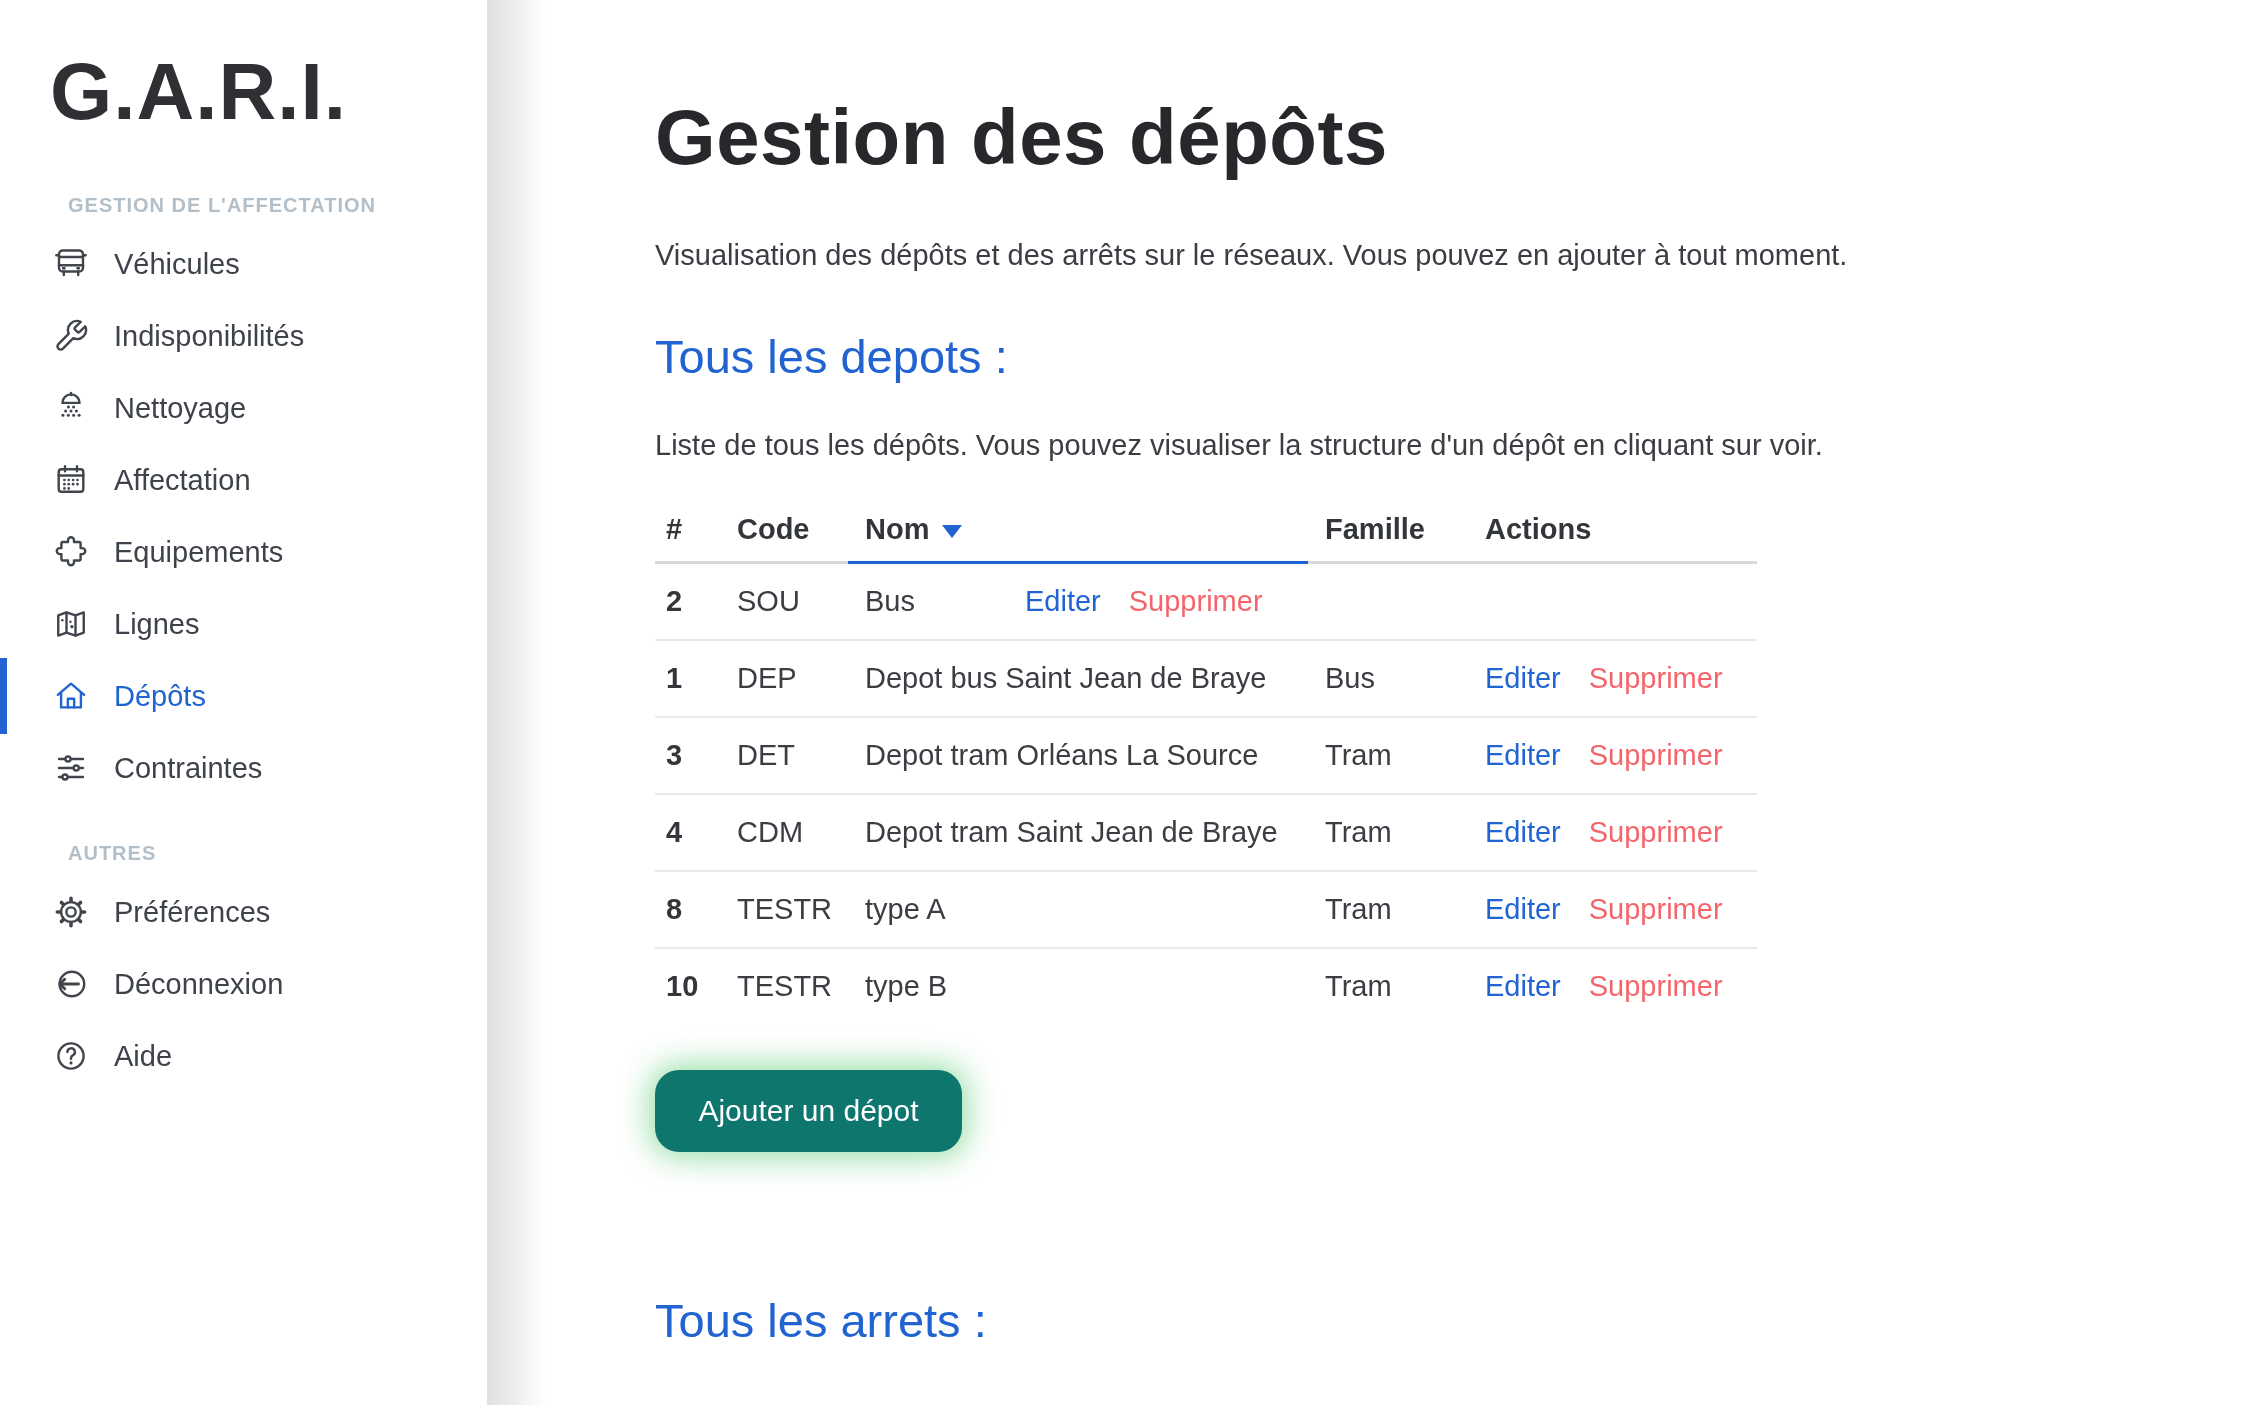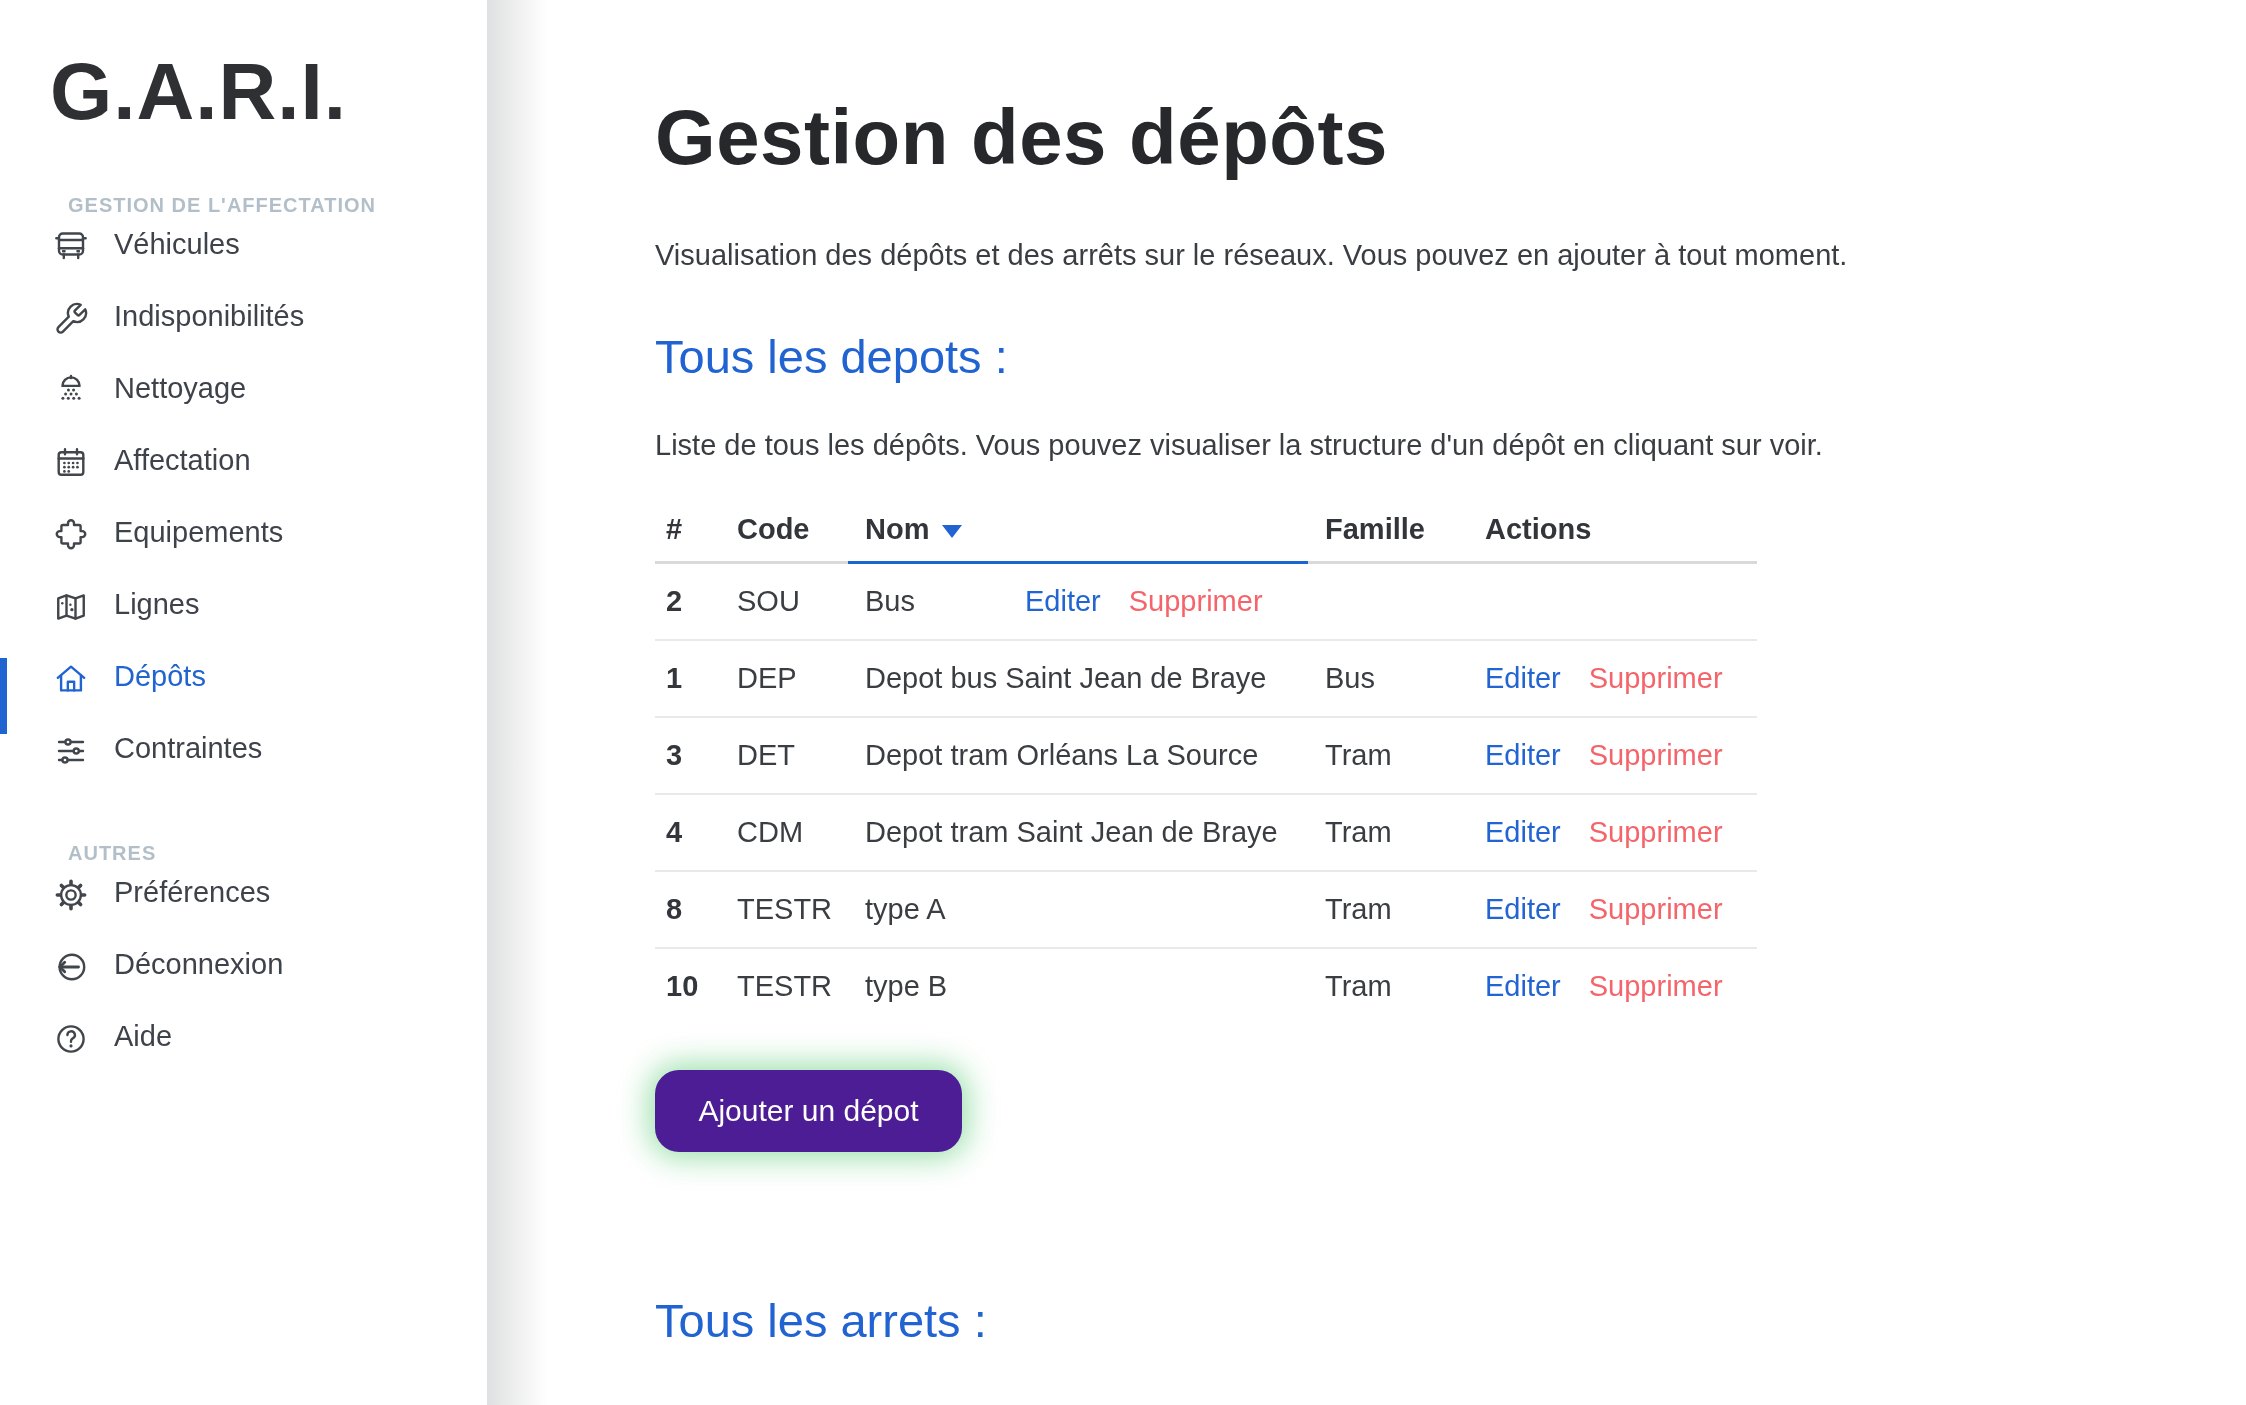--- a/index.html
+++ b/index.html
@@ -24,21 +24,21 @@
     height:112px; display:flex; align-items:center; padding-left:50px;
     font-size:80px; font-weight:900; letter-spacing:1px; color:#2e3033;
   }
   .nav-section-label {
     margin-top:34px; height:46px; display:flex; align-items:center;
     padding-left:68px; color:#b3bfc8; font-size:20px; font-weight:700;
     letter-spacing:1px;
   }
   .nav-section-label.later { margin-top:26px; }
   .nav-item {
-    height:72px; display:flex; gap:24px;
+    height:72px; display:flex; align-items:center; gap:24px;
     padding-left:52px; font-size:29px; color:#3e424a; position:relative;
     cursor:pointer;
   }
   .nav-item .ico { width:38px; height:38px; display:flex; align-items:center; justify-content:center; flex:0 0 38px; }
   .nav-item svg { stroke:#41454c; }
   .nav-item.active { color:#2163d1; }
   .nav-item.active svg { stroke:#2163d1; }
   .nav-item.active::before {
     content:""; position:absolute; left:0; top:-2px; bottom:-2px; width:7px;
     background:#2163d1;
@@ -87,21 +87,21 @@
 
   
   .arrets-tbl { width:795px; margin-top:28px; }
   .arrets-tbl .c0 { width:65px;  flex:0 0 65px; }
   .arrets-tbl .c1 { width:110px; flex:0 0 110px; }
   .arrets-tbl .c2 { width:310px; flex:0 0 310px; }
   .arrets-tbl .c3 { width:310px; flex:0 0 310px; }
 
   .btn-add {
     margin-top:46px; width:307px; height:82px; border:none; border-radius:24px;
-    background:#4c1d95; color:#ffffff; font-size:30px;
+    background:#0f766e; color:#ffffff; font-size:30px;
     font-family:"Liberation Sans", sans-serif;
     display:flex; align-items:center; justify-content:center; cursor:pointer;
     box-shadow:0 0 30px 6px rgba(33,186,69,0.45);
   }
 </style>
 </head>
 <body>
 
 <div class="sidebar">
   <div class="logo">G.A.R.I.</div>

